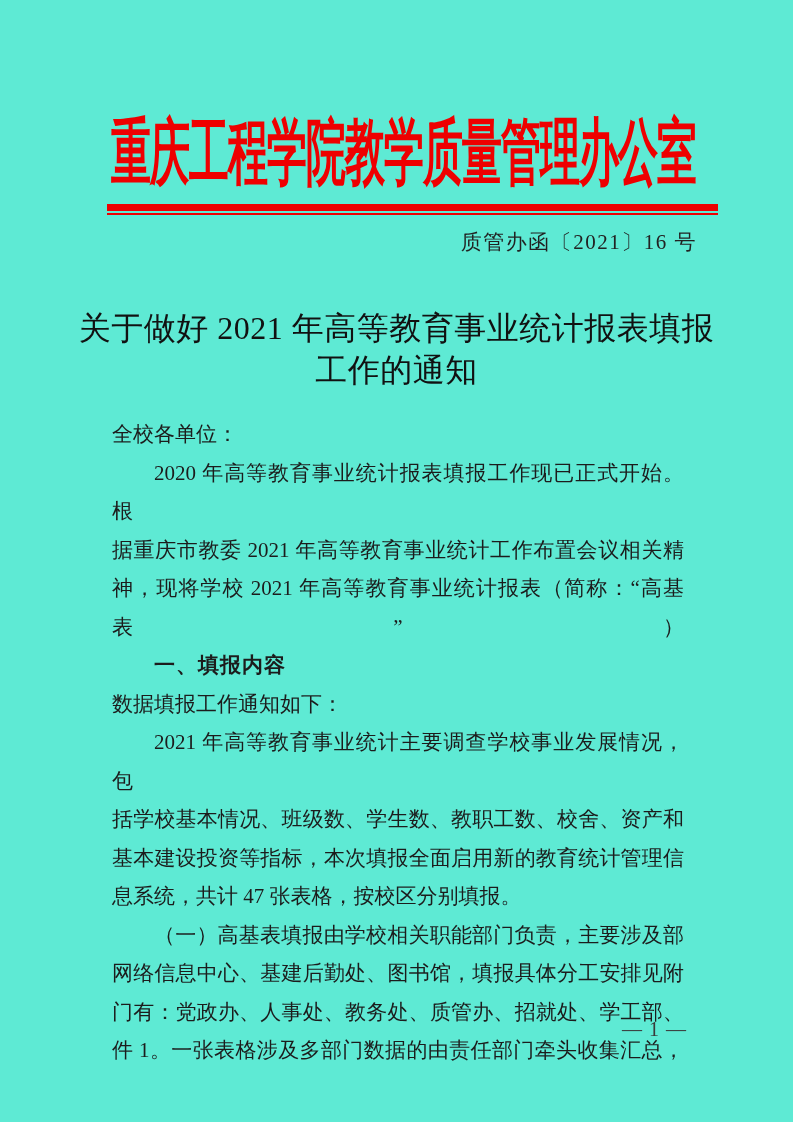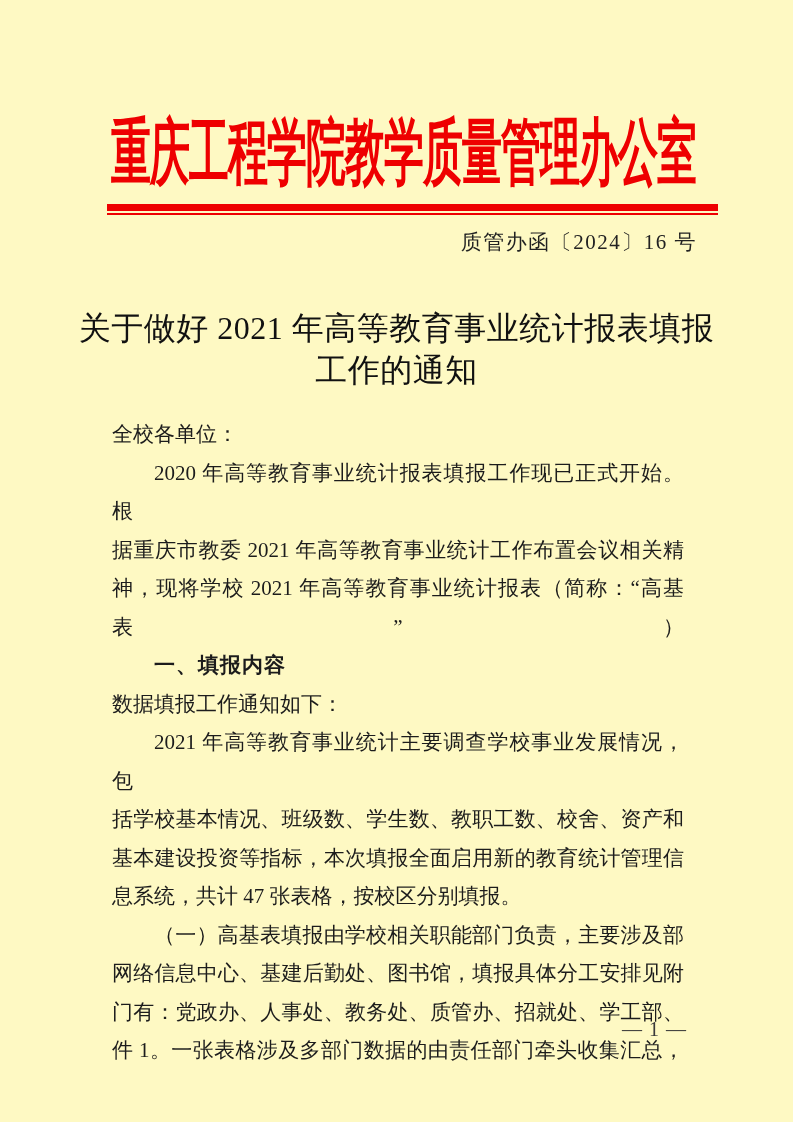--- a/index.html
+++ b/index.html
@@ -1,21 +1,21 @@
 <!DOCTYPE html>
 <html><head>
 <meta charset="utf-8">
 <style>
   html, body { margin: 0; padding: 0; background: #ffffff; }
   .page {
     position: relative;
     width: 793px;
     height: 1122px;
     margin: 0 auto;
-    background: #fef9c3;
+    background: #5eead4;
     font-family: "Liberation Serif", "DejaVu Serif", serif;
     color: #1a1a1a;
     overflow: hidden;
   }
   .org-name {
     position: absolute;
     top: 117px;
     left: 111px;
     width: 582px;
     text-align: center;
@@ -92,21 +92,21 @@
 
 <div class="page">
 
   <div class="org-name">重庆工程学院教学质量管理办公室</div>
 
   <div class="rule">
     <div class="rule-thick"></div>
     <div class="rule-thin"></div>
   </div>
 
-  <div class="doc-number">质管办函〔2024〕16 号</div>
+  <div class="doc-number">质管办函〔2021〕16 号</div>
 
   <div class="title">
     <div>关于做好 2021 年高等教育事业统计报表填报</div>
     <div>工作的通知</div>
   </div>
 
   <div class="body-block">
     <div class="line">全校各单位：</div>
     <div class="line indent full">2020 年高等教育事业统计报表填报工作现已正式开始。根</div>
     <div class="line full">据重庆市教委 2021 年高等教育事业统计工作布置会议相关精</div>

